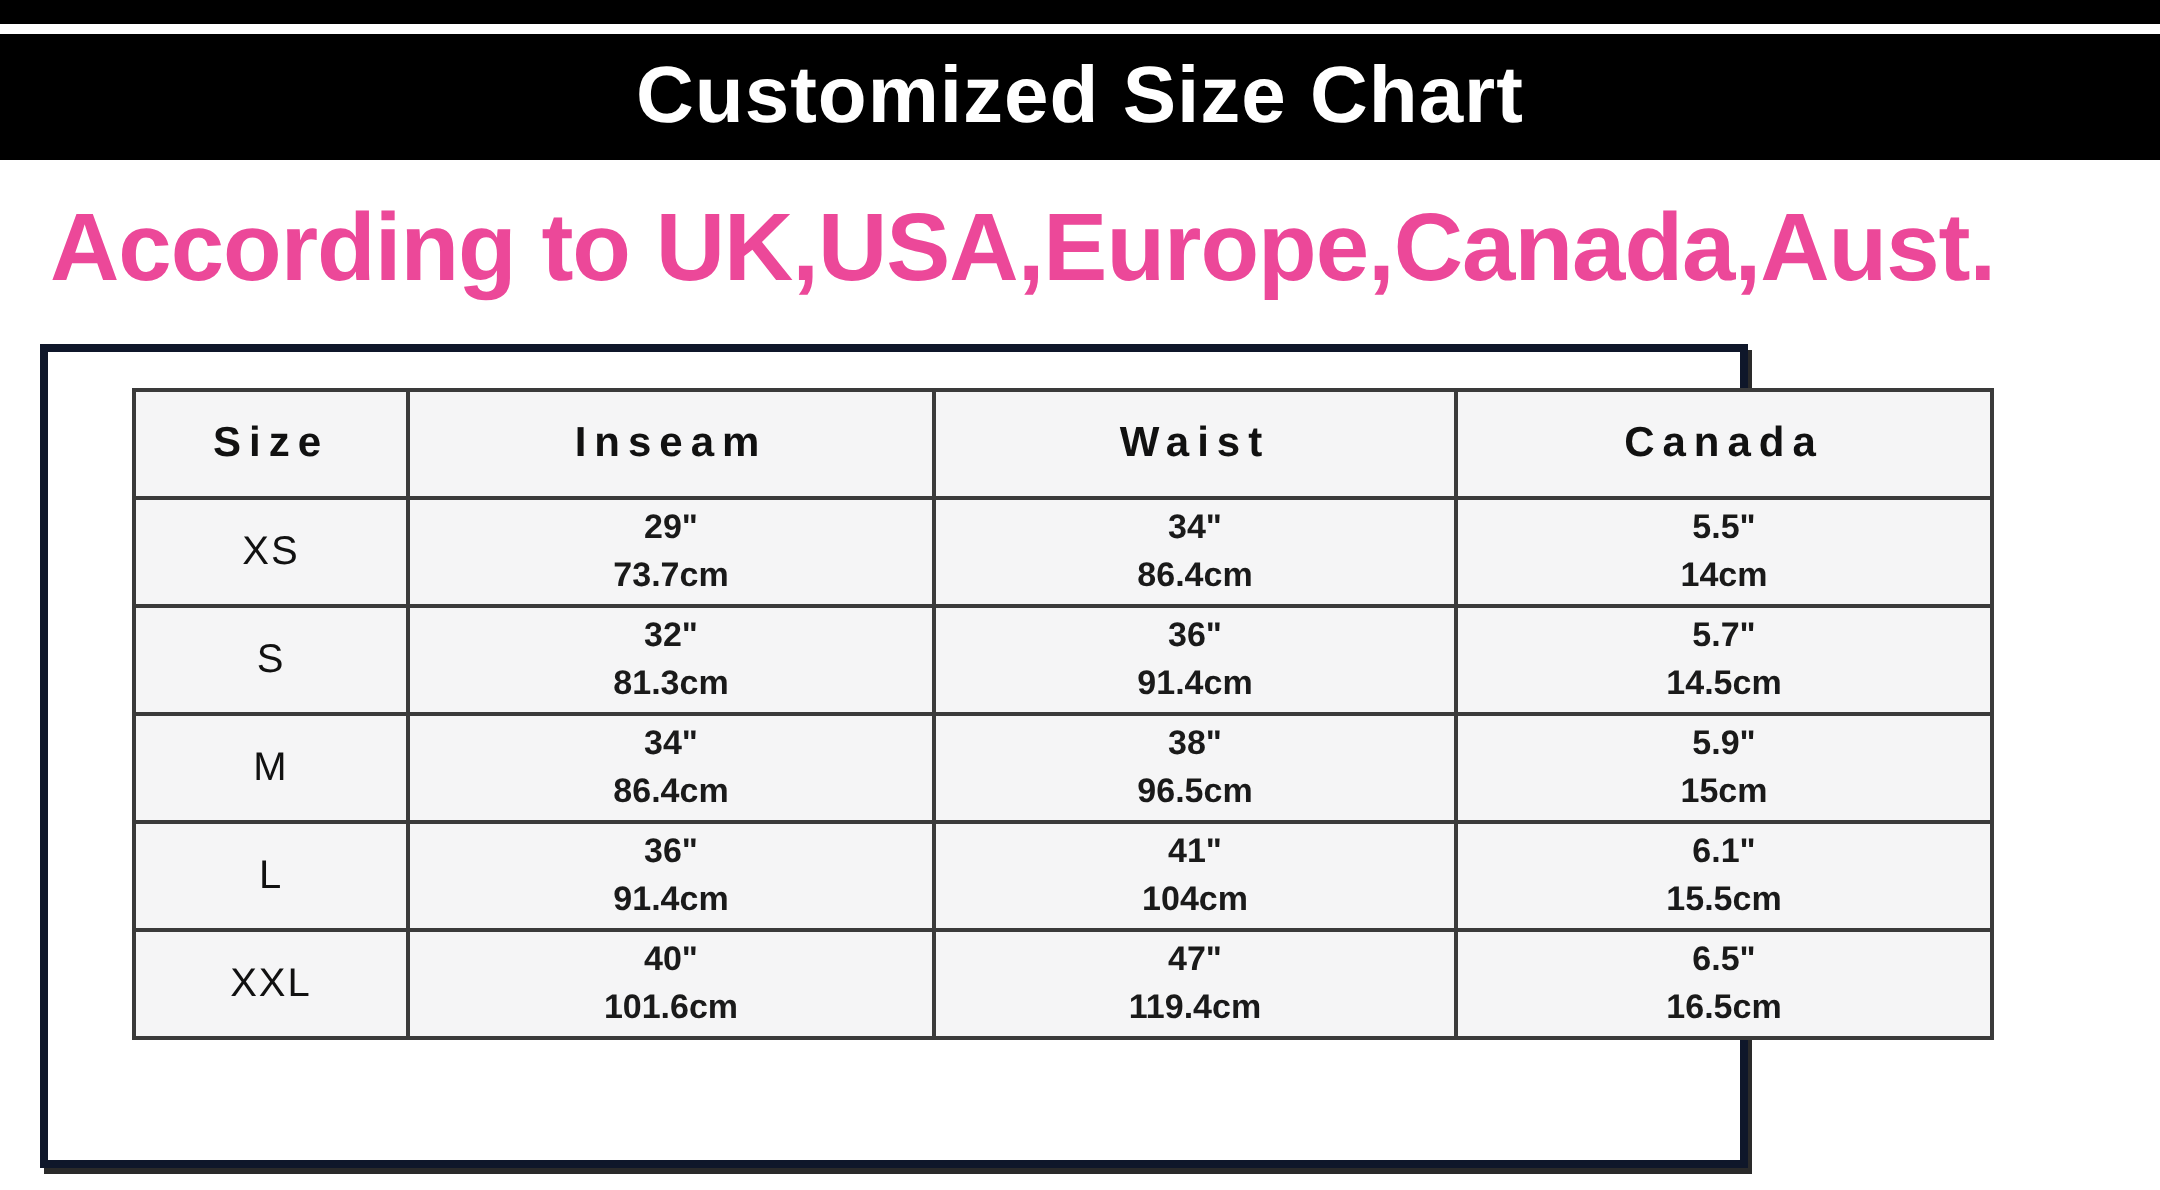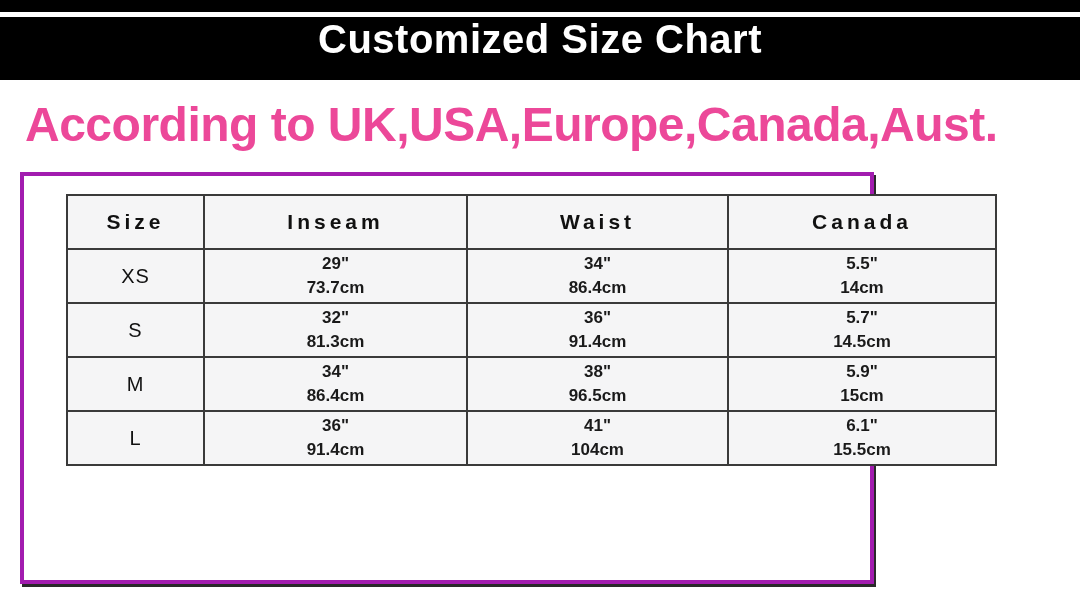--- a/index.html
+++ b/index.html
@@ -21,20 +21,21 @@
     width: 1080px; height: 12px;
     background: #000000;
   }
   .banner {
     position: absolute;
     top: 17px; left: 0;
     width: 1080px; height: 63px;
     background: #000000;
     color: #ffffff;
     display: flex;
+    align-items: center;
     justify-content: center;
     font-size: 40px;
     font-weight: 700;
     letter-spacing: 0.5px;
   }
   .heading {
     position: absolute;
     top: 94px; left: 0;
     width: 1080px;
     padding-left: 25px;
@@ -44,21 +45,21 @@
     font-weight: 700;
     letter-spacing: -0.5px;
     white-space: nowrap;
     color: #ec4899;
   }
   .chart-box {
     position: absolute;
     top: 172px; left: 20px;
     width: 854px; height: 412px;
     box-sizing: border-box;
-    border: 4px solid #a21caf;
+    border: 4px solid #0f172a;
     background: #ffffff;
     box-shadow: 2px 3px 0 #2a2a2a;
   }
   table.size-table {
     position: absolute;
     top: 18px; left: 42px;
     width: 929px;
     table-layout: fixed;
     border-collapse: collapse;
   }
@@ -174,15 +175,30 @@
         </td>
         <td>
           <div class="val">41"</div>
           <div class="val">104cm</div>
         </td>
         <td>
           <div class="val">6.1"</div>
           <div class="val">15.5cm</div>
         </td>
       </tr>
+      <tr>
+        <td class="size-cell">XXL</td>
+        <td>
+          <div class="val">40"</div>
+          <div class="val">101.6cm</div>
+        </td>
+        <td>
+          <div class="val">47"</div>
+          <div class="val">119.4cm</div>
+        </td>
+        <td>
+          <div class="val">6.5"</div>
+          <div class="val">16.5cm</div>
+        </td>
+      </tr>
     </tbody>
   </table>
 </div>
 
 </body></html>

